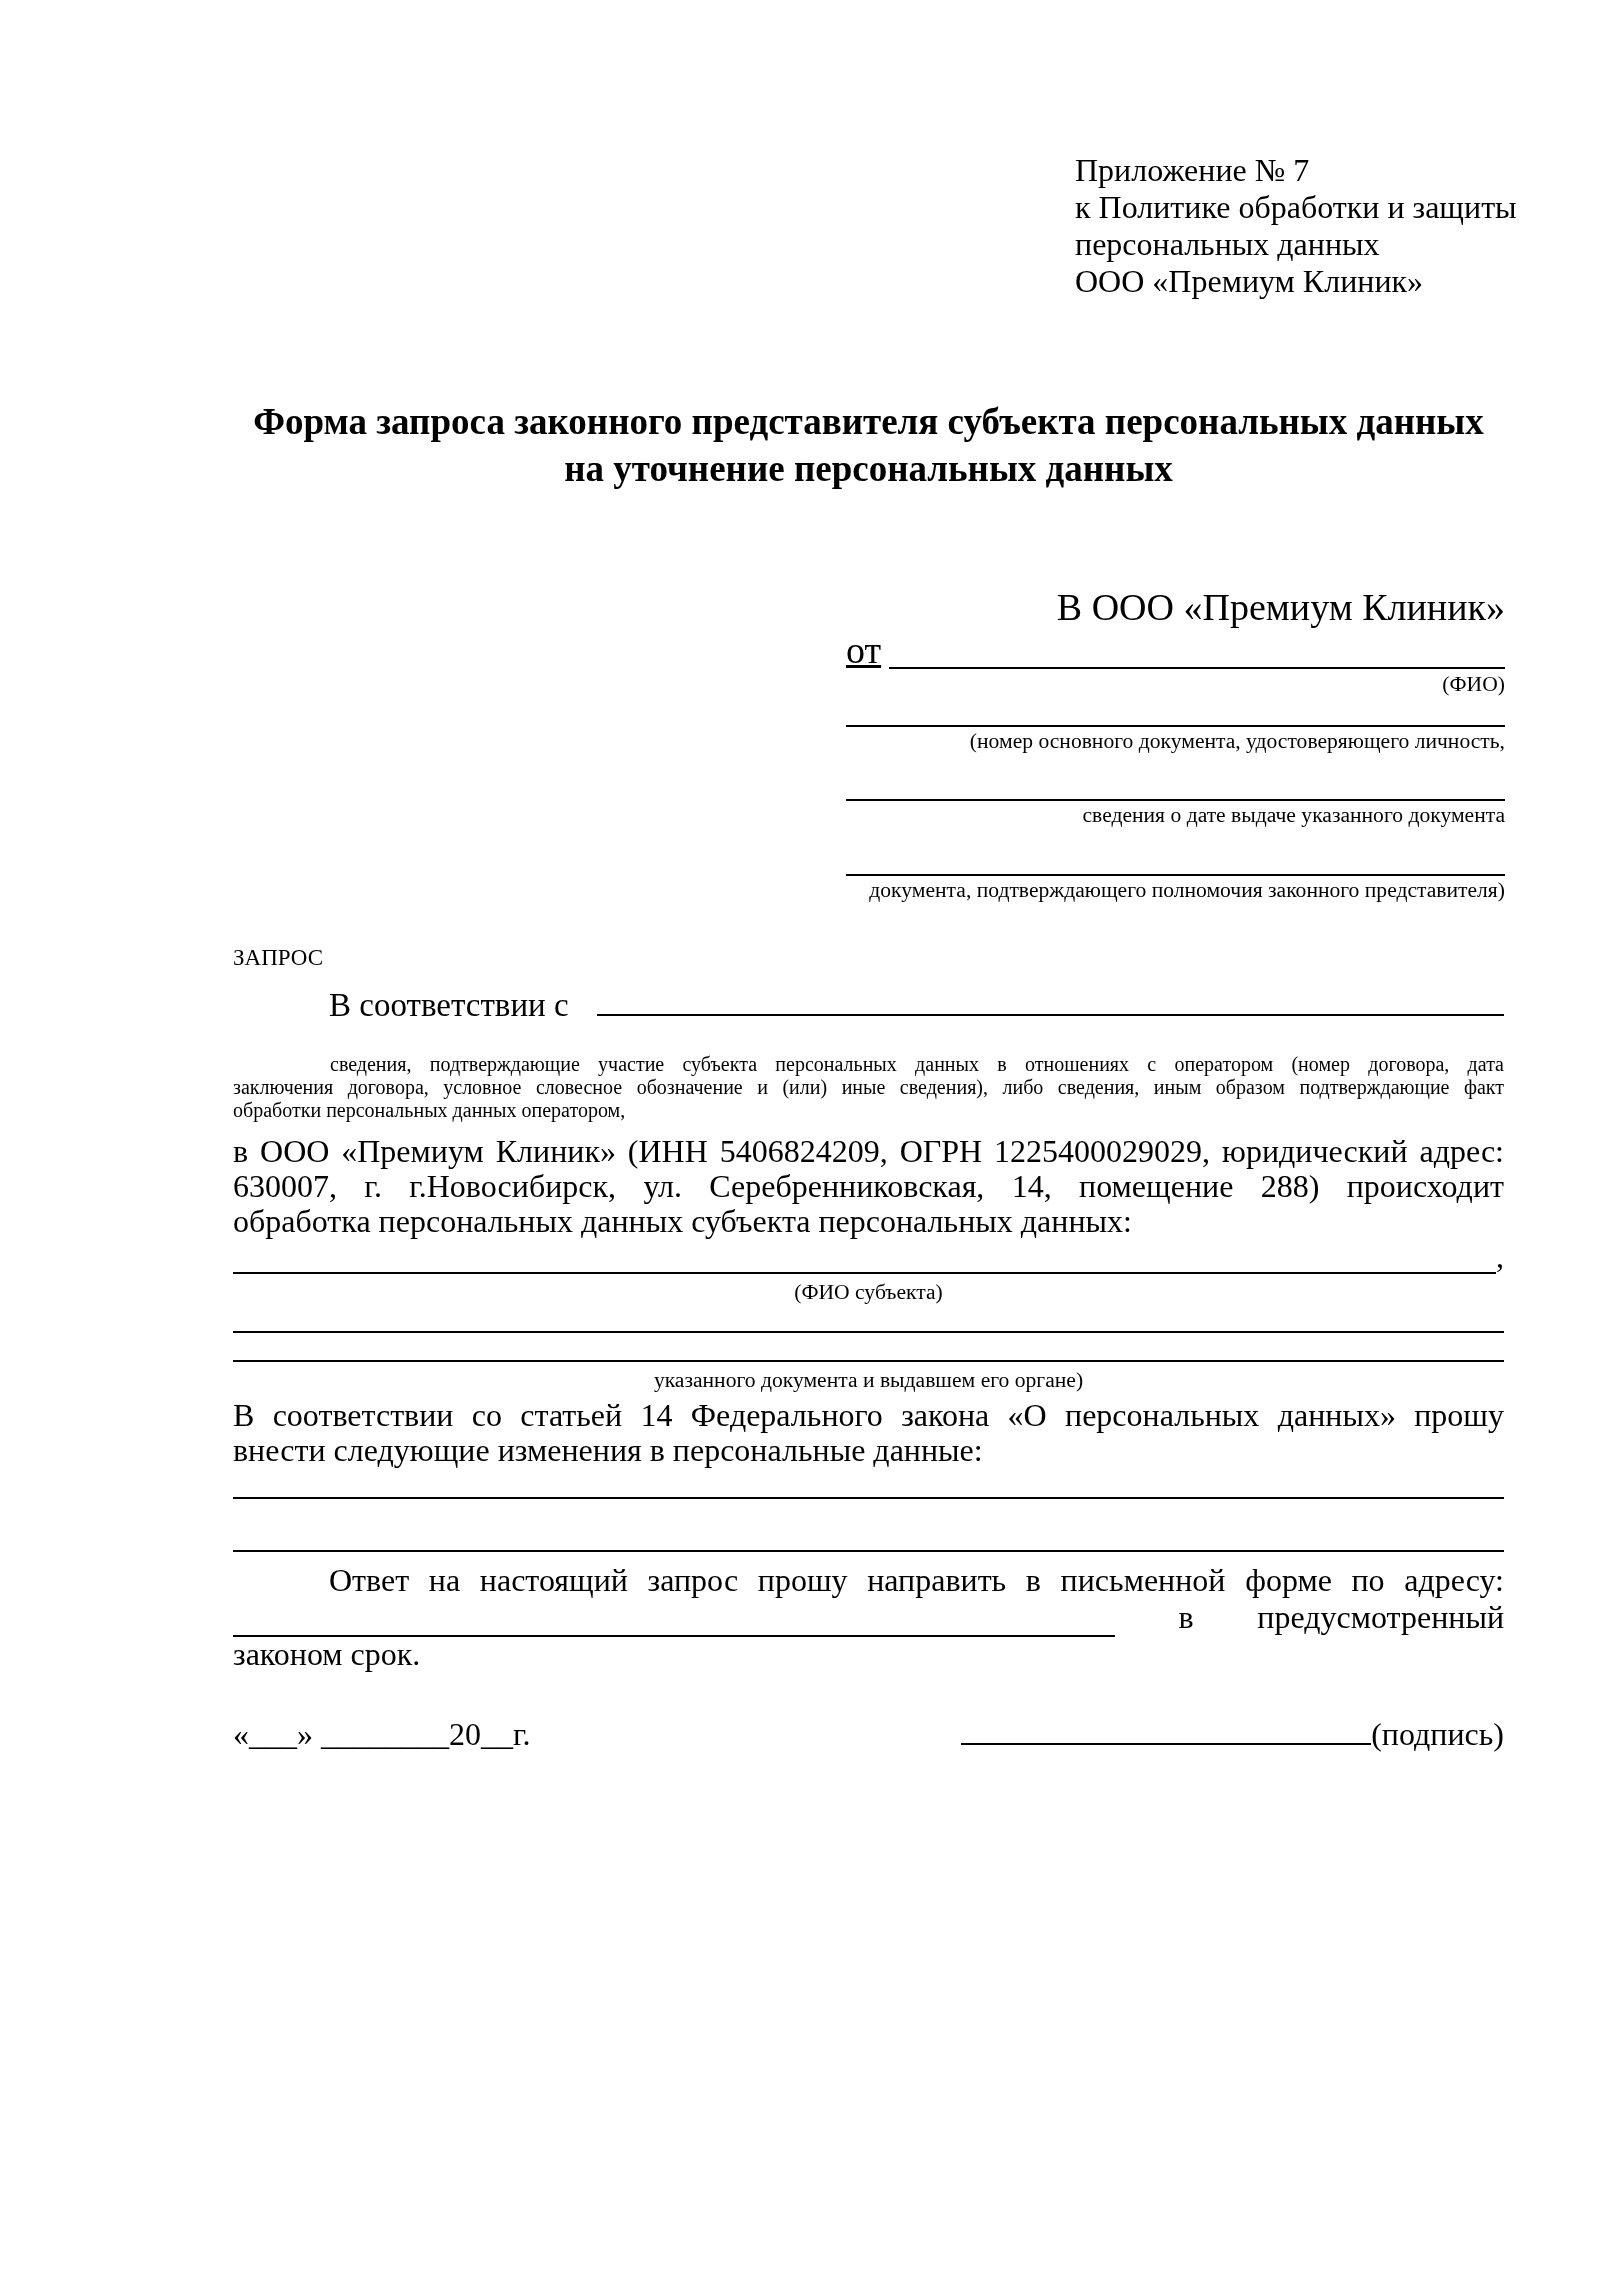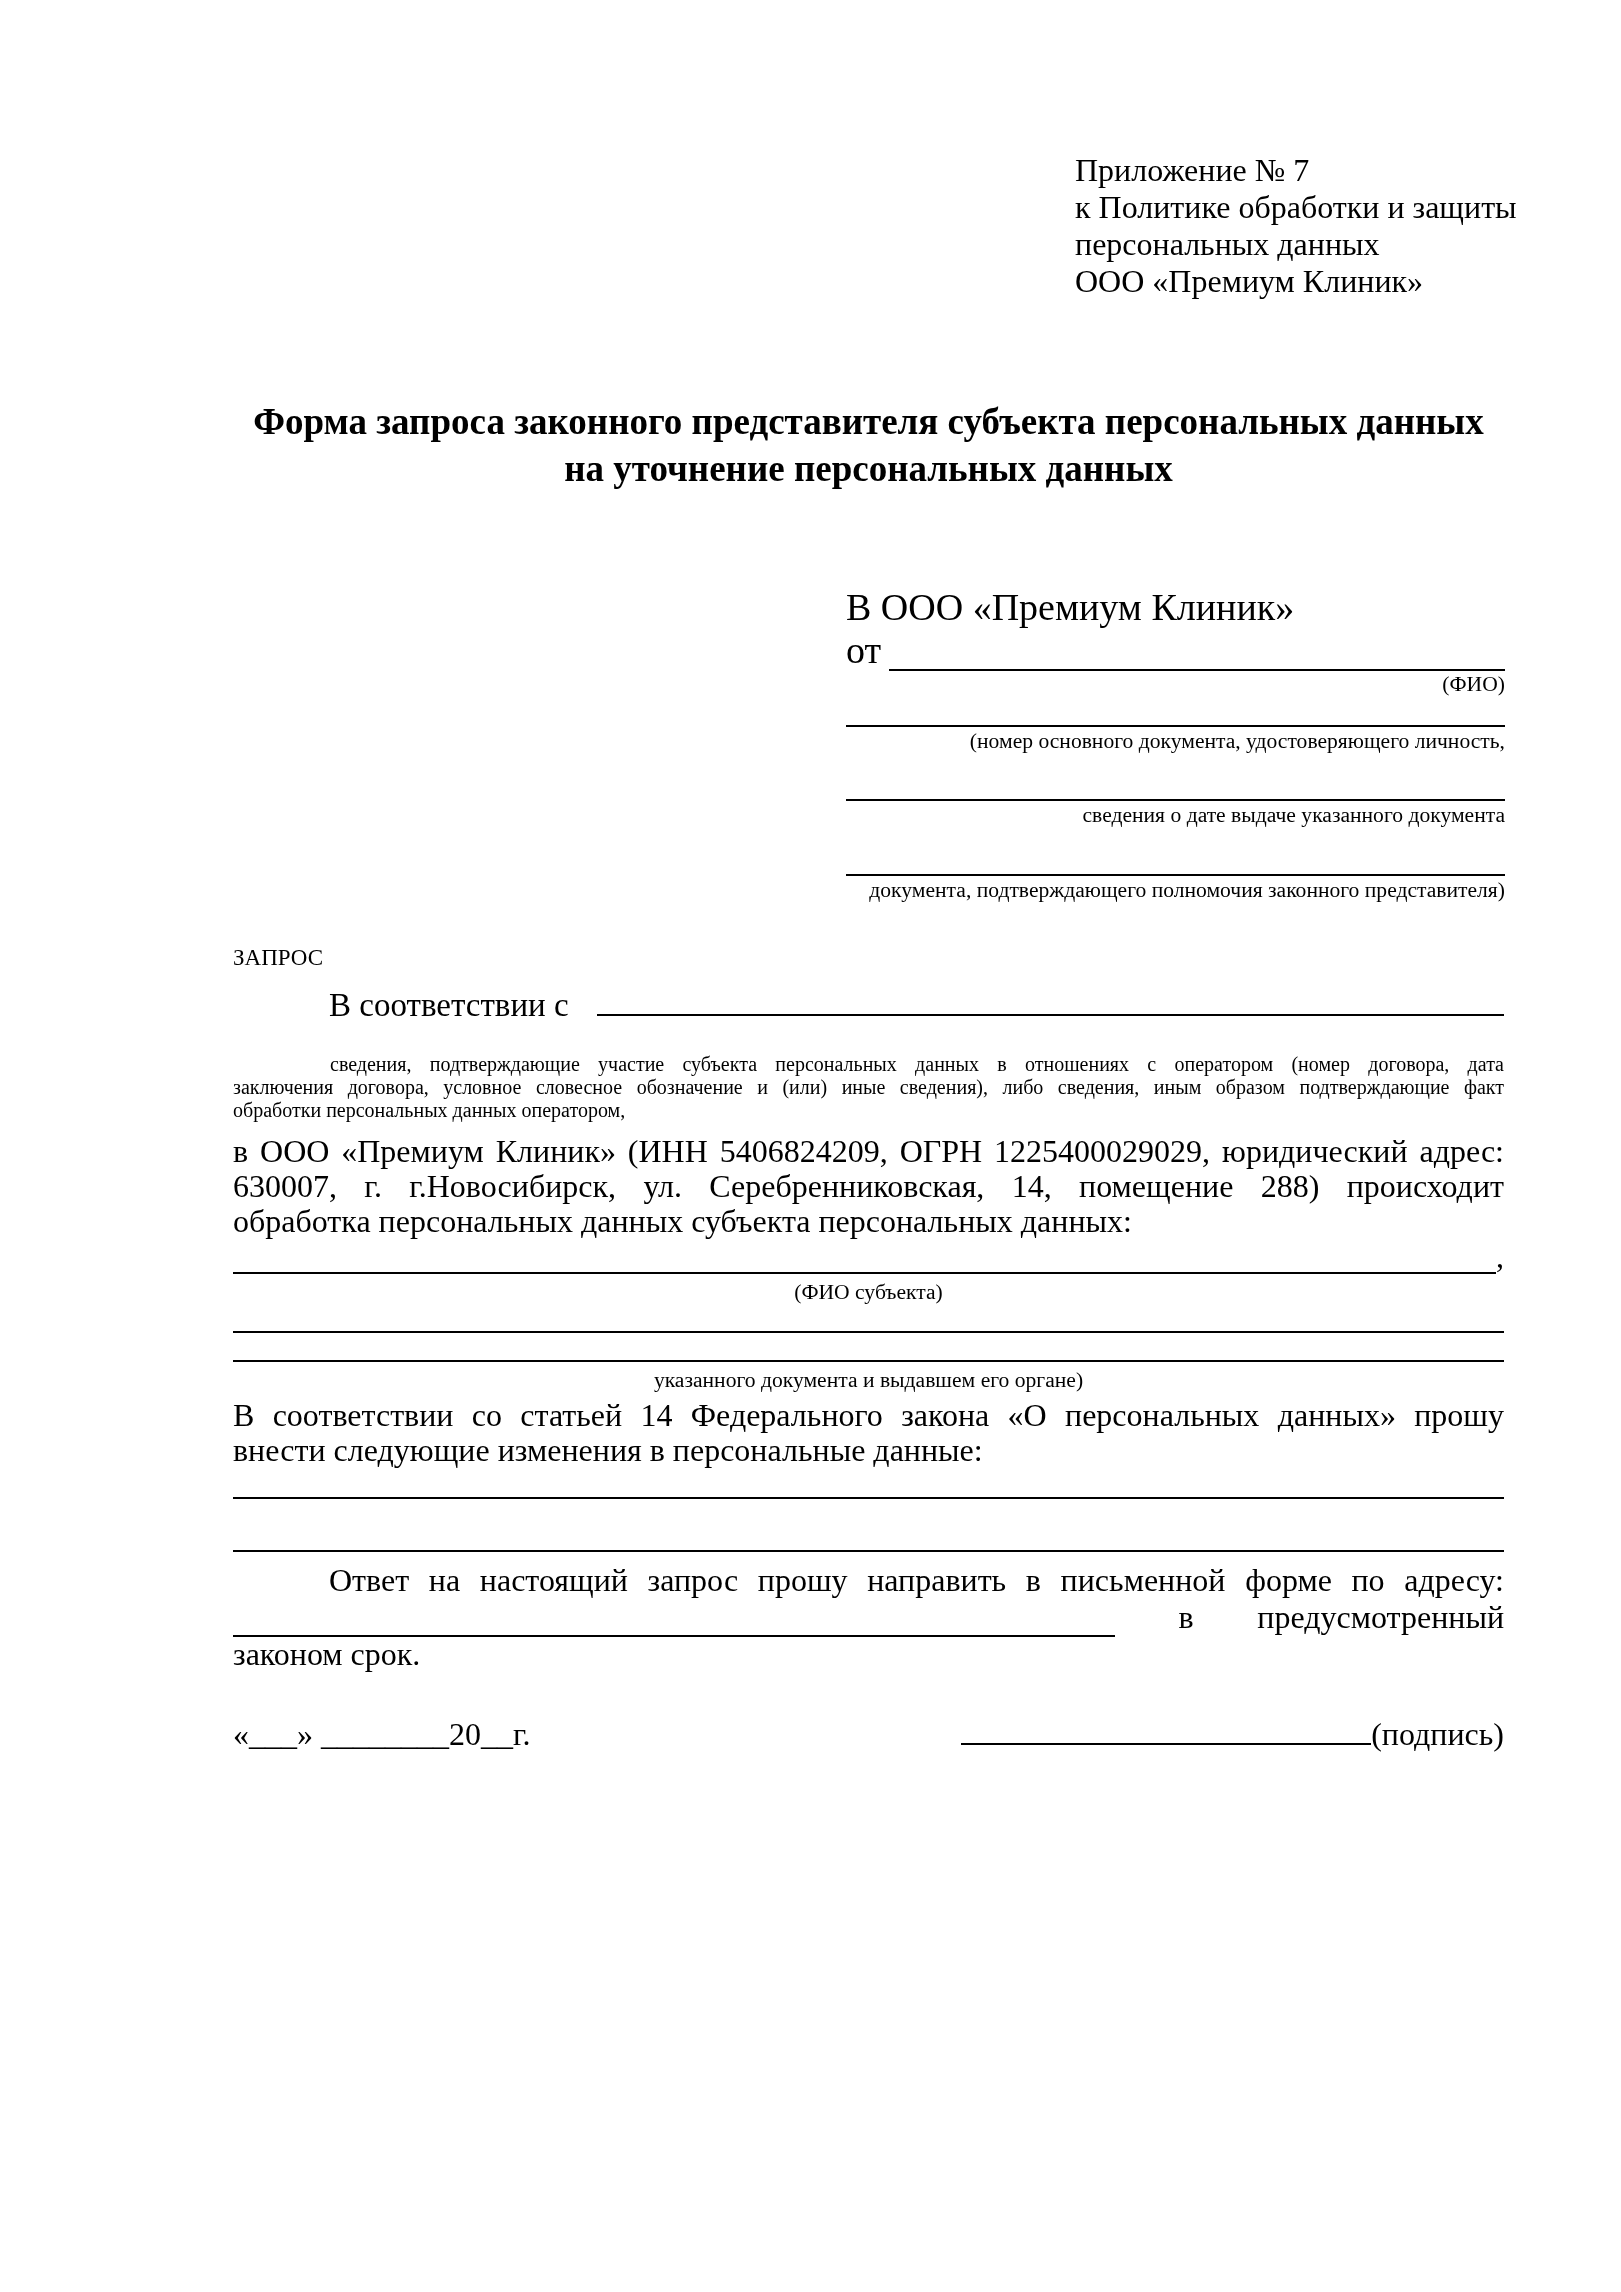--- a/index.html
+++ b/index.html
@@ -14,22 +14,22 @@
   }
   .content{width:1271px;}
   
   .appendix{margin-left:842px;font-size:32px;line-height:37px;}
   .appendix div{white-space:nowrap;}
   
   .title{margin-top:98px;text-align:center;font-weight:bold;font-size:37px;line-height:47px;}
   .title div{white-space:nowrap;}
   
   .addressee{margin-top:94px;margin-left:613px;width:659px;font-size:38px;line-height:43px;}
-  .addr-to{white-space:nowrap;}
-  .from-row{display:flex;align-items:center;}
+  .addr-to{white-space:nowrap;text-align:right;}
+  .from-row{display:flex;align-items:flex-start;text-decoration:underline;}
   .from-row .lbl{white-space:pre;}
   .inline-blank{flex:1;display:inline-block;border-bottom:2px solid #000;height:1em;margin-left:7.8px;}
   .cap{font-size:21.6px;line-height:25.5px;text-align:right;white-space:nowrap;}
   .addr-field .blank-line{border-bottom:2px solid #000;height:45px;}
   .addr-field.first .blank-line{height:27.4px;}
   .addr-field .cap{margin-top:2px;}
   
   .zapros{margin-top:35px;text-align:left;font-size:23px;line-height:39px;}
   
   .intro-row{margin-top:3.9px;display:flex;align-items:baseline;font-size:33px;line-height:39px;gap:12px;}

